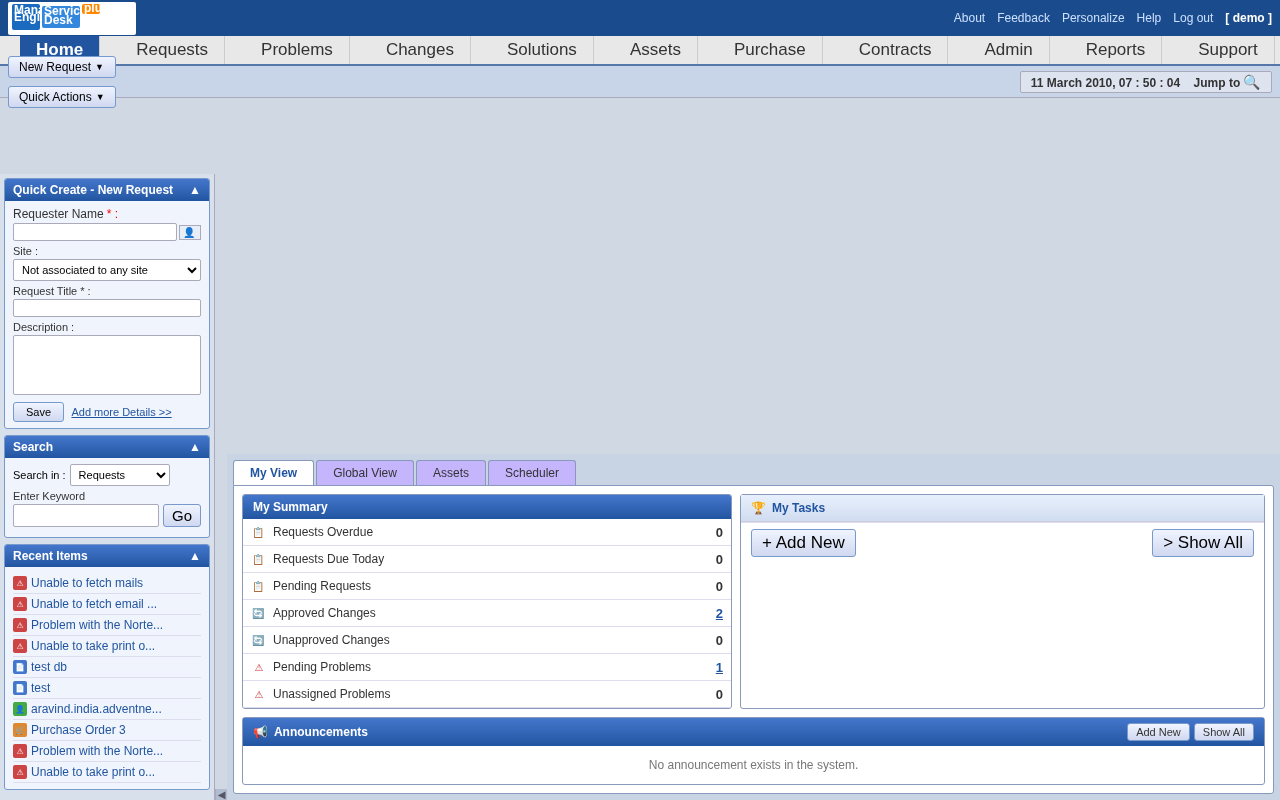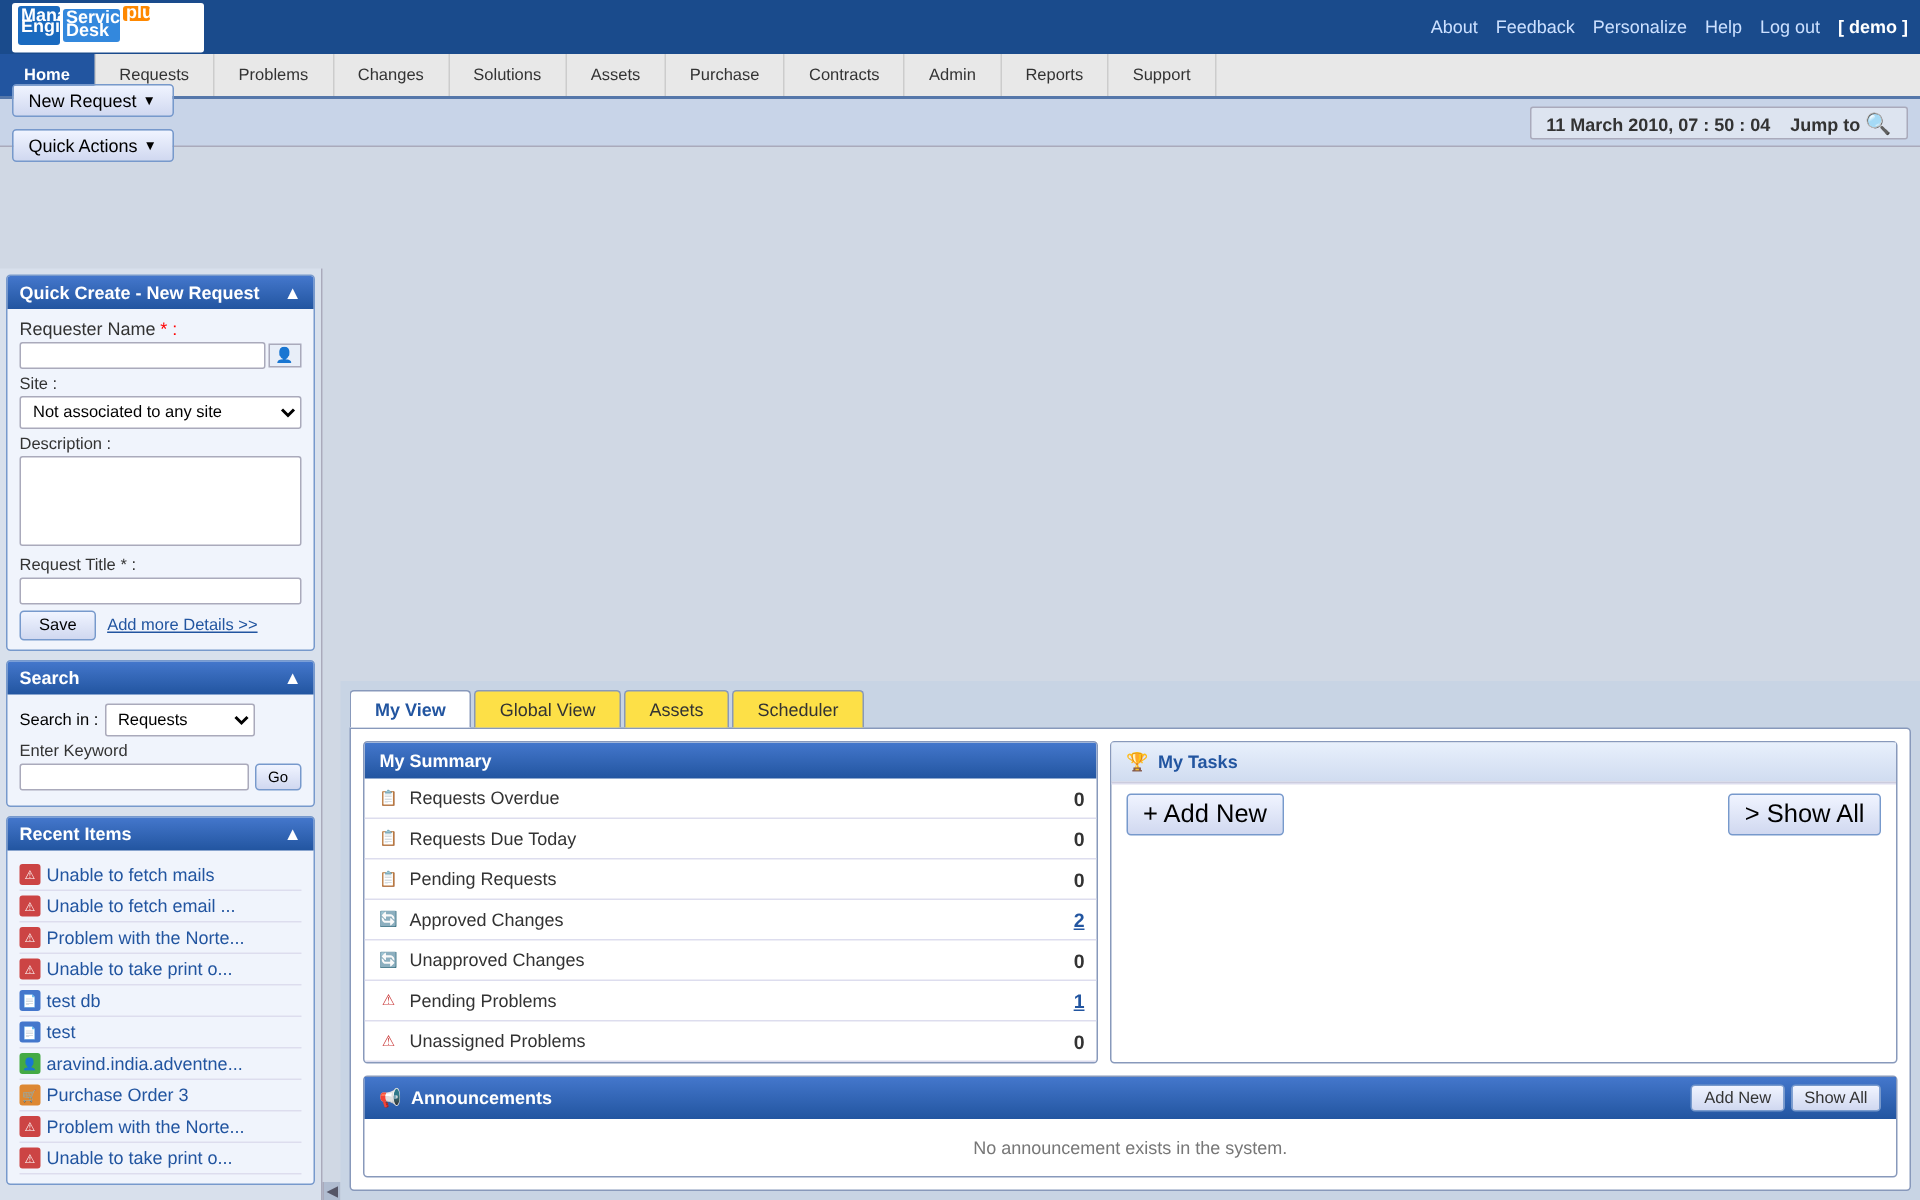--- a/index.html
+++ b/index.html
@@ -5,21 +5,21 @@
     * { box-sizing: border-box; margin: 0; padding: 0; font-family: Arial, sans-serif; font-size: 12px; }
     body { background: #d0d8e4; width: 1280px; height: 800px; overflow: hidden; }
 
     
     #top-bar { background: #1a4b8c; display: flex; align-items: center; justify-content: space-between; padding: 4px 8px; height: 36px; }
     #top-links { display: flex; gap: 12px; align-items: center; color: #cce0ff; font-size: 11px; }
     #top-links a { color: #cce0ff; text-decoration: none; cursor: pointer; }
 
     
     #nav-bar { background: #e8e8e8; display: flex; align-items: stretch; border-bottom: 2px solid #5577aa; height: 30px; }
-    .nav-item { padding: 6px 16px; cursor: pointer; font-size: 11px; color: #333; display: flex; align-items: center; border-right: 1px solid #ccc; }
+    .nav-item { padding: 6px 16px; cursor: pointer; font-size: 17px; color: #333; display: flex; align-items: center; border-right: 1px solid #ccc; margin-left: 20px; }
     .nav-item.active { background: #2255a0; color: white; font-weight: bold; }
 
     
     #toolbar { background: #c8d4e8; padding: 4px 8px; display: flex; align-items: center; justify-content: space-between; height: 32px; border-bottom: 1px solid #aab; }
     #toolbar-left { display: flex; gap: 8px; flex-direction: column; }
     .toolbar-btn { background: linear-gradient(to bottom, #f0f4ff, #d0d8f0); border: 1px solid #7799cc; border-radius: 3px; padding: 3px 10px; cursor: pointer; font-size: 11px; display: flex; align-items: center; gap: 4px; }
     #toolbar-right { color: #333; font-size: 12px; font-weight: bold; background: #dde4f0; border: 1px solid #aab; padding: 2px 10px; border-radius: 2px; }
 
     
     #main-layout { display: flex; height: calc(800px - 36px - 30px - 32px); align-items: flex-end; }
@@ -39,37 +39,37 @@
     .form-input-with-icon input { flex: 1; }
     .icon-btn { background: #e8eef8; border: 1px solid #aab; padding: 1px 4px; cursor: pointer; font-size: 10px; }
     select.form-input { height: 22px; }
     textarea.form-input { height: 60px; resize: none; }
     .btn-save { background: linear-gradient(to bottom, #f0f4ff, #d0d8f0); border: 1px solid #7799cc; border-radius: 3px; padding: 3px 12px; cursor: pointer; font-size: 11px; margin-right: 4px; }
     .btn-more { background: none; border: none; color: #2255a0; cursor: pointer; font-size: 11px; text-decoration: underline; }
 
     
     .search-row { display: flex; align-items: center; gap: 4px; margin-bottom: 4px; }
     .search-label { font-size: 11px; white-space: nowrap; }
-    .go-btn { background: linear-gradient(to bottom, #f0f4ff, #d0d8f0); border: 1px solid #7799cc; border-radius: 3px; padding: 2px 8px; cursor: pointer; font-size: 10px; }
+    .go-btn { background: linear-gradient(to bottom, #f0f4ff, #d0d8f0); border: 1px solid #7799cc; border-radius: 3px; padding: 2px 8px; cursor: pointer; font-size: 15px; }
 
     
     .recent-list { list-style: none; padding: 0; }
     .recent-list li { display: flex; align-items: center; gap: 4px; padding: 3px 0; border-bottom: 1px solid #dde; cursor: pointer; font-size: 11px; color: #2255a0; }
     .recent-icon { width: 14px; height: 14px; border-radius: 2px; display: inline-flex; align-items: center; justify-content: center; font-size: 8px; flex-shrink: 0; }
     .icon-red { background: #cc4444; color: white; }
     .icon-blue { background: #4477cc; color: white; }
     .icon-green { background: #44aa44; color: white; }
     .icon-orange { background: #dd8833; color: white; }
 
     
     #main-content { flex: 1; padding: 6px; overflow-y: auto; background: #c8d4e4; }
 
     
     #tabs { display: flex; gap: 0; margin-bottom: 0; }
-    .tab { padding: 5px 16px; cursor: pointer; font-size: 12px; background: #fde047; border: 1px solid #8899bb; border-bottom: none; border-radius: 3px 3px 0 0; color: #333; margin-right: 2px; }
+    .tab { padding: 5px 16px; cursor: pointer; font-size: 12px; background: #c4b5fd; border: 1px solid #8899bb; border-bottom: none; border-radius: 3px 3px 0 0; color: #333; margin-right: 2px; }
     .tab.active { background: white; font-weight: bold; color: #2255a0; }
 
     
     #tab-content { background: white; border: 1px solid #8899bb; border-radius: 0 3px 3px 3px; padding: 8px; }
     .summary-row { display: flex; align-items: center; padding: 5px 8px; border-bottom: 1px solid #dde; }
     .summary-row-label { flex: 1; display: flex; align-items: center; gap: 6px; font-size: 12px; color: #333; }
     .summary-row-value { font-weight: bold; font-size: 13px; color: #2255a0; text-decoration: underline; cursor: pointer; min-width: 30px; text-align: right; }
     .summary-row-value.black { color: #333; text-decoration: none; cursor: default; }
 
     
@@ -188,26 +188,26 @@
           </div>
         </div>
         <div class="form-row">
           <label class="form-label">Site :</label>
           <select class="form-input">
             <option>Not associated to any site</option>
             <option>Site 1</option>
           </select>
         </div>
         <div class="form-row">
+          <label class="form-label">Request Title *  :</label>
+          <input type="text" class="form-input" style="">
+        </div>
+        <div class="form-row">
           <label class="form-label">Description :</label>
           <textarea class="form-input" style=""></textarea>
-        </div>
-        <div class="form-row">
-          <label class="form-label">Request Title *  :</label>
-          <input type="text" class="form-input" style="">
         </div>
         <div>
           <button class="btn-save">Save</button>
           <button class="btn-more">Add more Details &gt;&gt;</button>
         </div>
       </div>
     </div>
 
     <div class="sidebar-section">
       <div class="sidebar-section-header">

